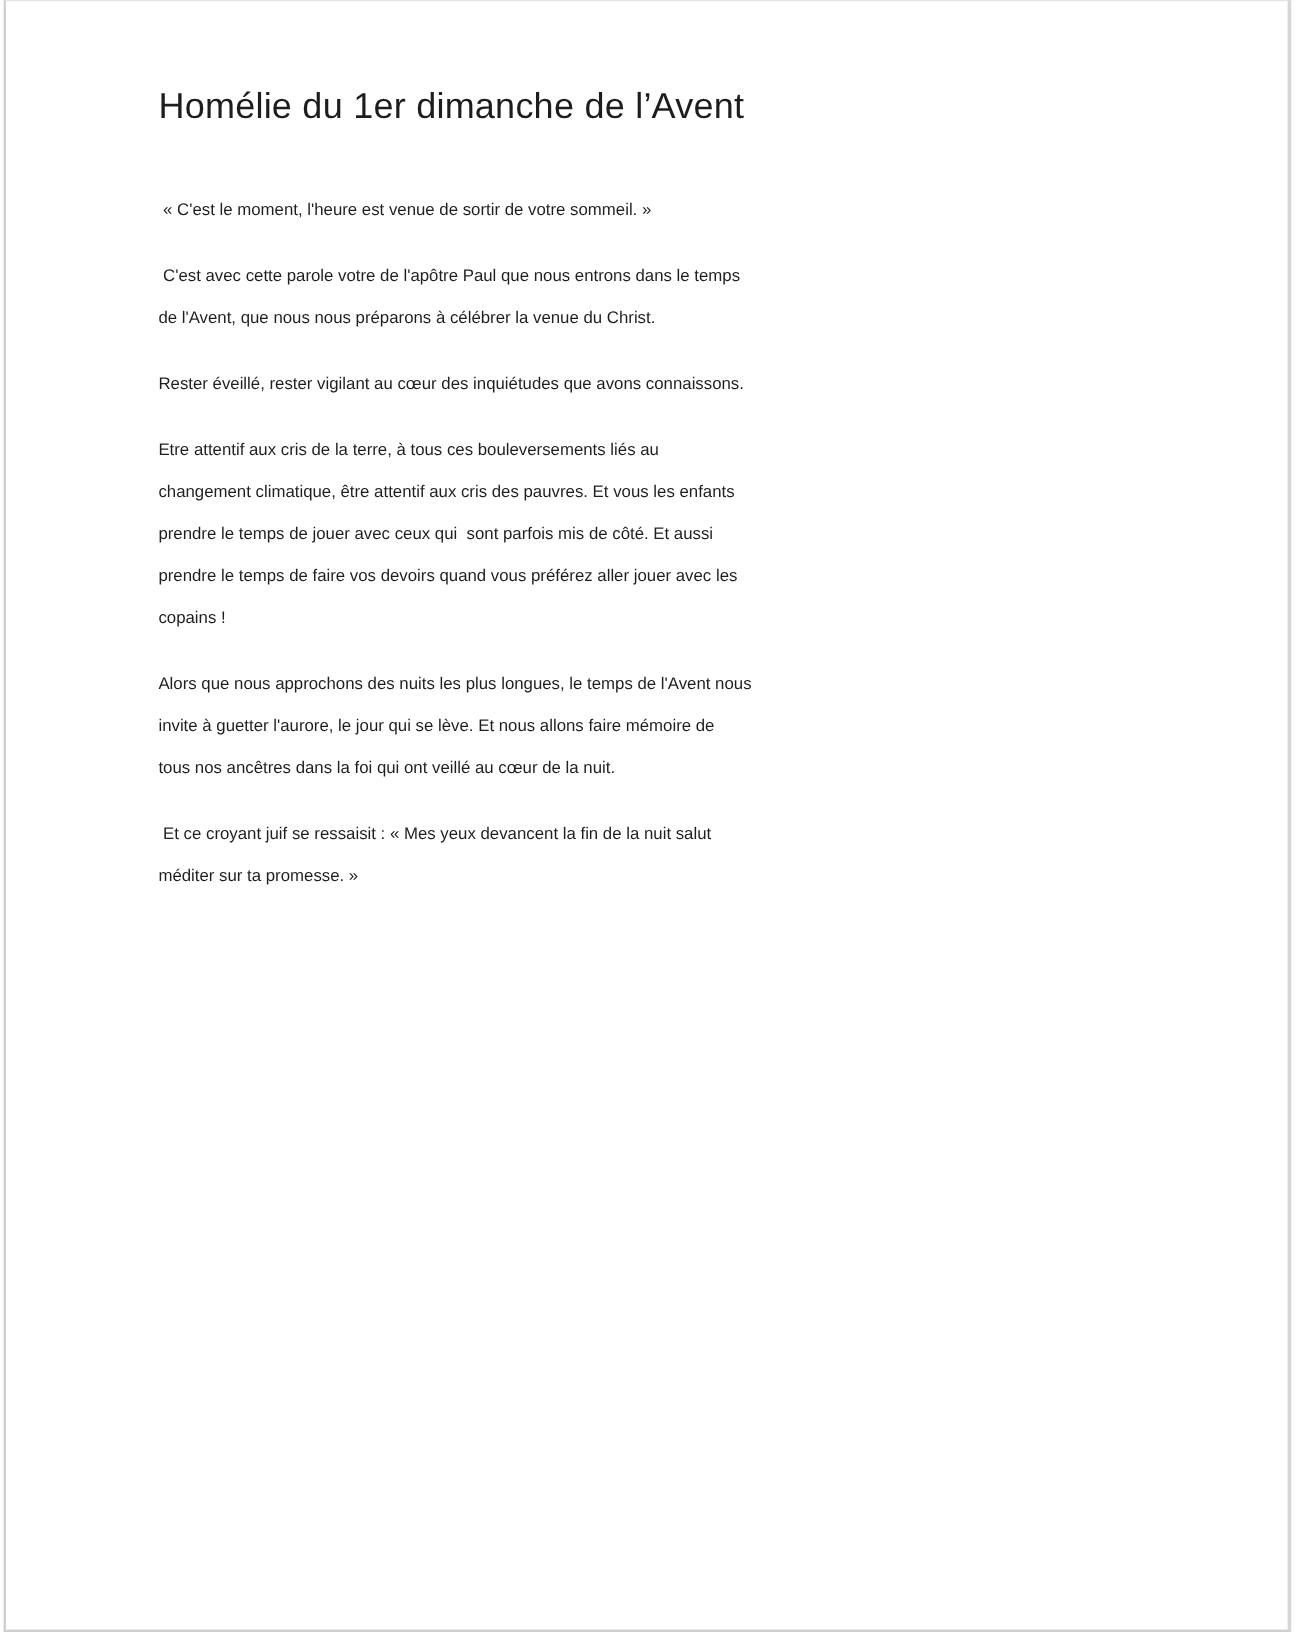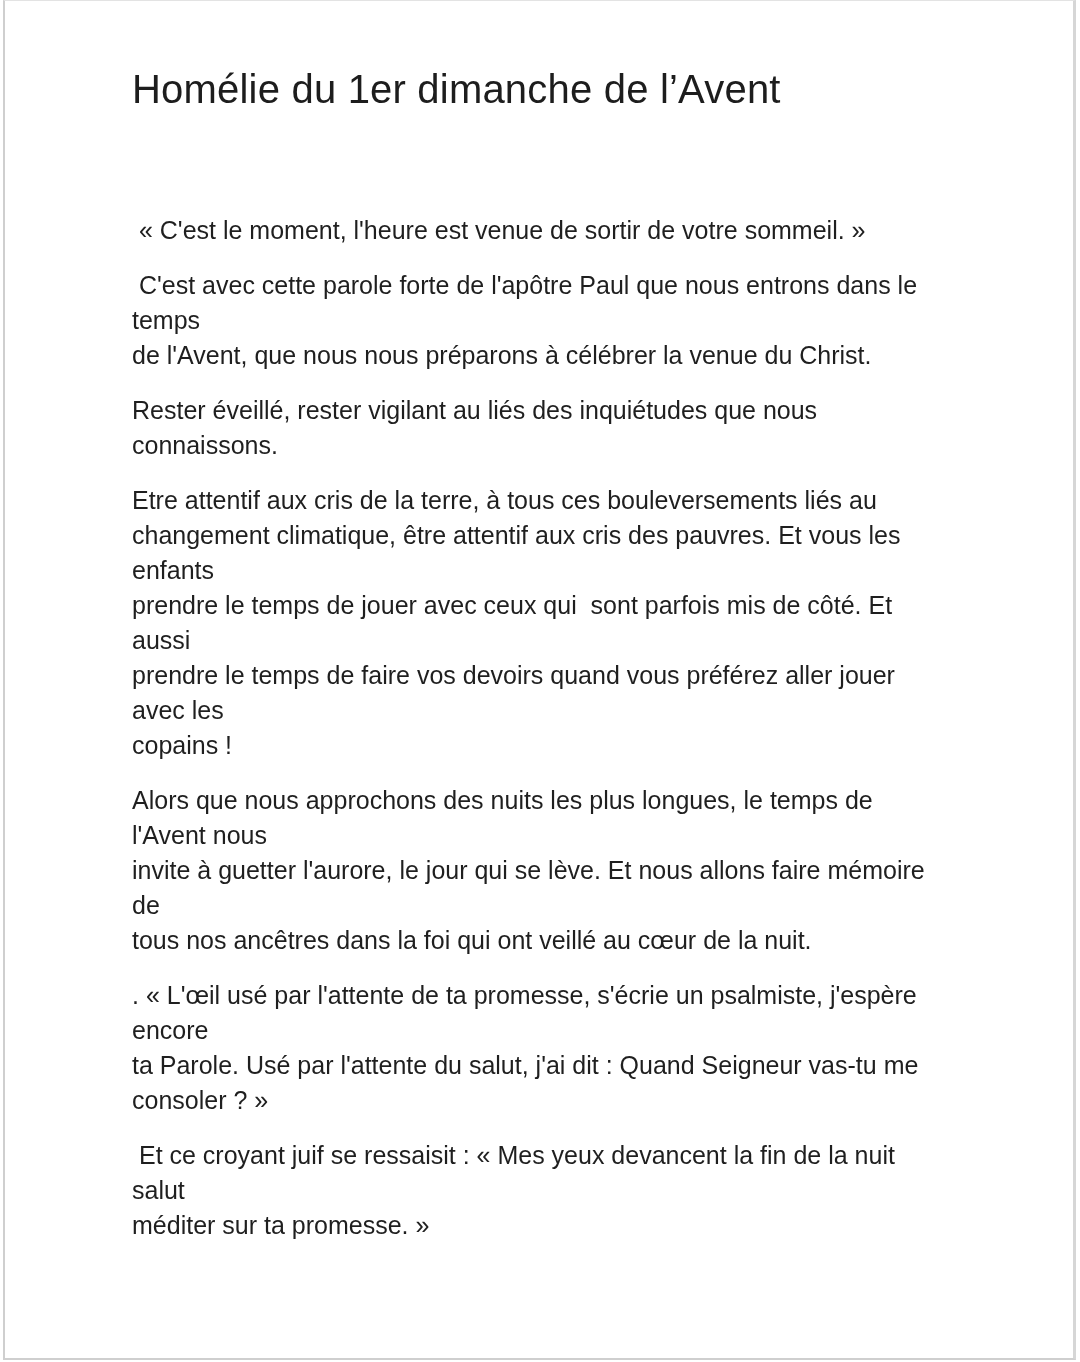--- a/index.html
+++ b/index.html
@@ -22,67 +22,64 @@
     height: 1360px;
     box-sizing: border-box;
     background: #ffffff;
     border-left: 2px solid #cfcfcf;
     border-right: 3px solid #d6d6d6;
     border-top: 1px solid #e3e3e3;
     border-bottom: 2px solid #cfcfcf;
     padding: 66px 132px 0 127px;
   }
   .doc-title {
-    margin: 0 0 102px 0;
-    font-size: 40px;
+    margin: 0 0 46px 0;
+    font-size: 30px;
     font-weight: 400;
     line-height: 44px;
     color: #1d1d1d;
     letter-spacing: 0.2px;
     white-space: pre-wrap;
   }
   .doc-paragraph {
     margin: 0 0 20px 0;
-    font-size: 25px;
+    font-size: 14px;
     font-weight: 400;
     line-height: 35px;
     color: #1f1f1f;
     white-space: pre-wrap;
   }
 </style>
 </head>
 <body>
 
 <div class="page">
 
   <h1 class="doc-title">Homélie du 1er dimanche de l’Avent</h1>
 
   <div>
     <p class="doc-paragraph"> « C'est le moment, l'heure est venue de sortir de votre sommeil. »</p>
 
-    <p class="doc-paragraph"> C'est avec cette parole forte de l'apôtre Paul que nous entrons dans le temps
+    <p class="doc-paragraph"> C'est avec cette parole votre de l'apôtre Paul que nous entrons dans le temps
 de l'Avent, que nous nous préparons à célébrer la venue du Christ.</p>
 
 
-    <p class="doc-paragraph">Rester éveillé, rester vigilant au liés des inquiétudes que nous connaissons.</p>
+    <p class="doc-paragraph">Rester éveillé, rester vigilant au cœur des inquiétudes que avons connaissons.</p>
 
     <p class="doc-paragraph">Etre attentif aux cris de la terre, à tous ces bouleversements liés au
 changement climatique, être attentif aux cris des pauvres. Et vous les enfants
 prendre le temps de jouer avec ceux qui  sont parfois mis de côté. Et aussi
 prendre le temps de faire vos devoirs quand vous préférez aller jouer avec les
 copains !</p>
 
 
     <p class="doc-paragraph">Alors que nous approchons des nuits les plus longues, le temps de l'Avent nous
 invite à guetter l'aurore, le jour qui se lève. Et nous allons faire mémoire de
 tous nos ancêtres dans la foi qui ont veillé au cœur de la nuit.</p>
 
 
-    <p class="doc-paragraph">. « L'œil usé par l'attente de ta promesse, s'écrie un psalmiste, j'espère encore
-ta Parole. Usé par l'attente du salut, j'ai dit : Quand Seigneur vas-tu me
-consoler ? »</p>
 
     <p class="doc-paragraph"> Et ce croyant juif se ressaisit : « Mes yeux devancent la fin de la nuit salut
 méditer sur ta promesse. »</p>
 
   </div>
 
 </div>
 
 </body></html>

